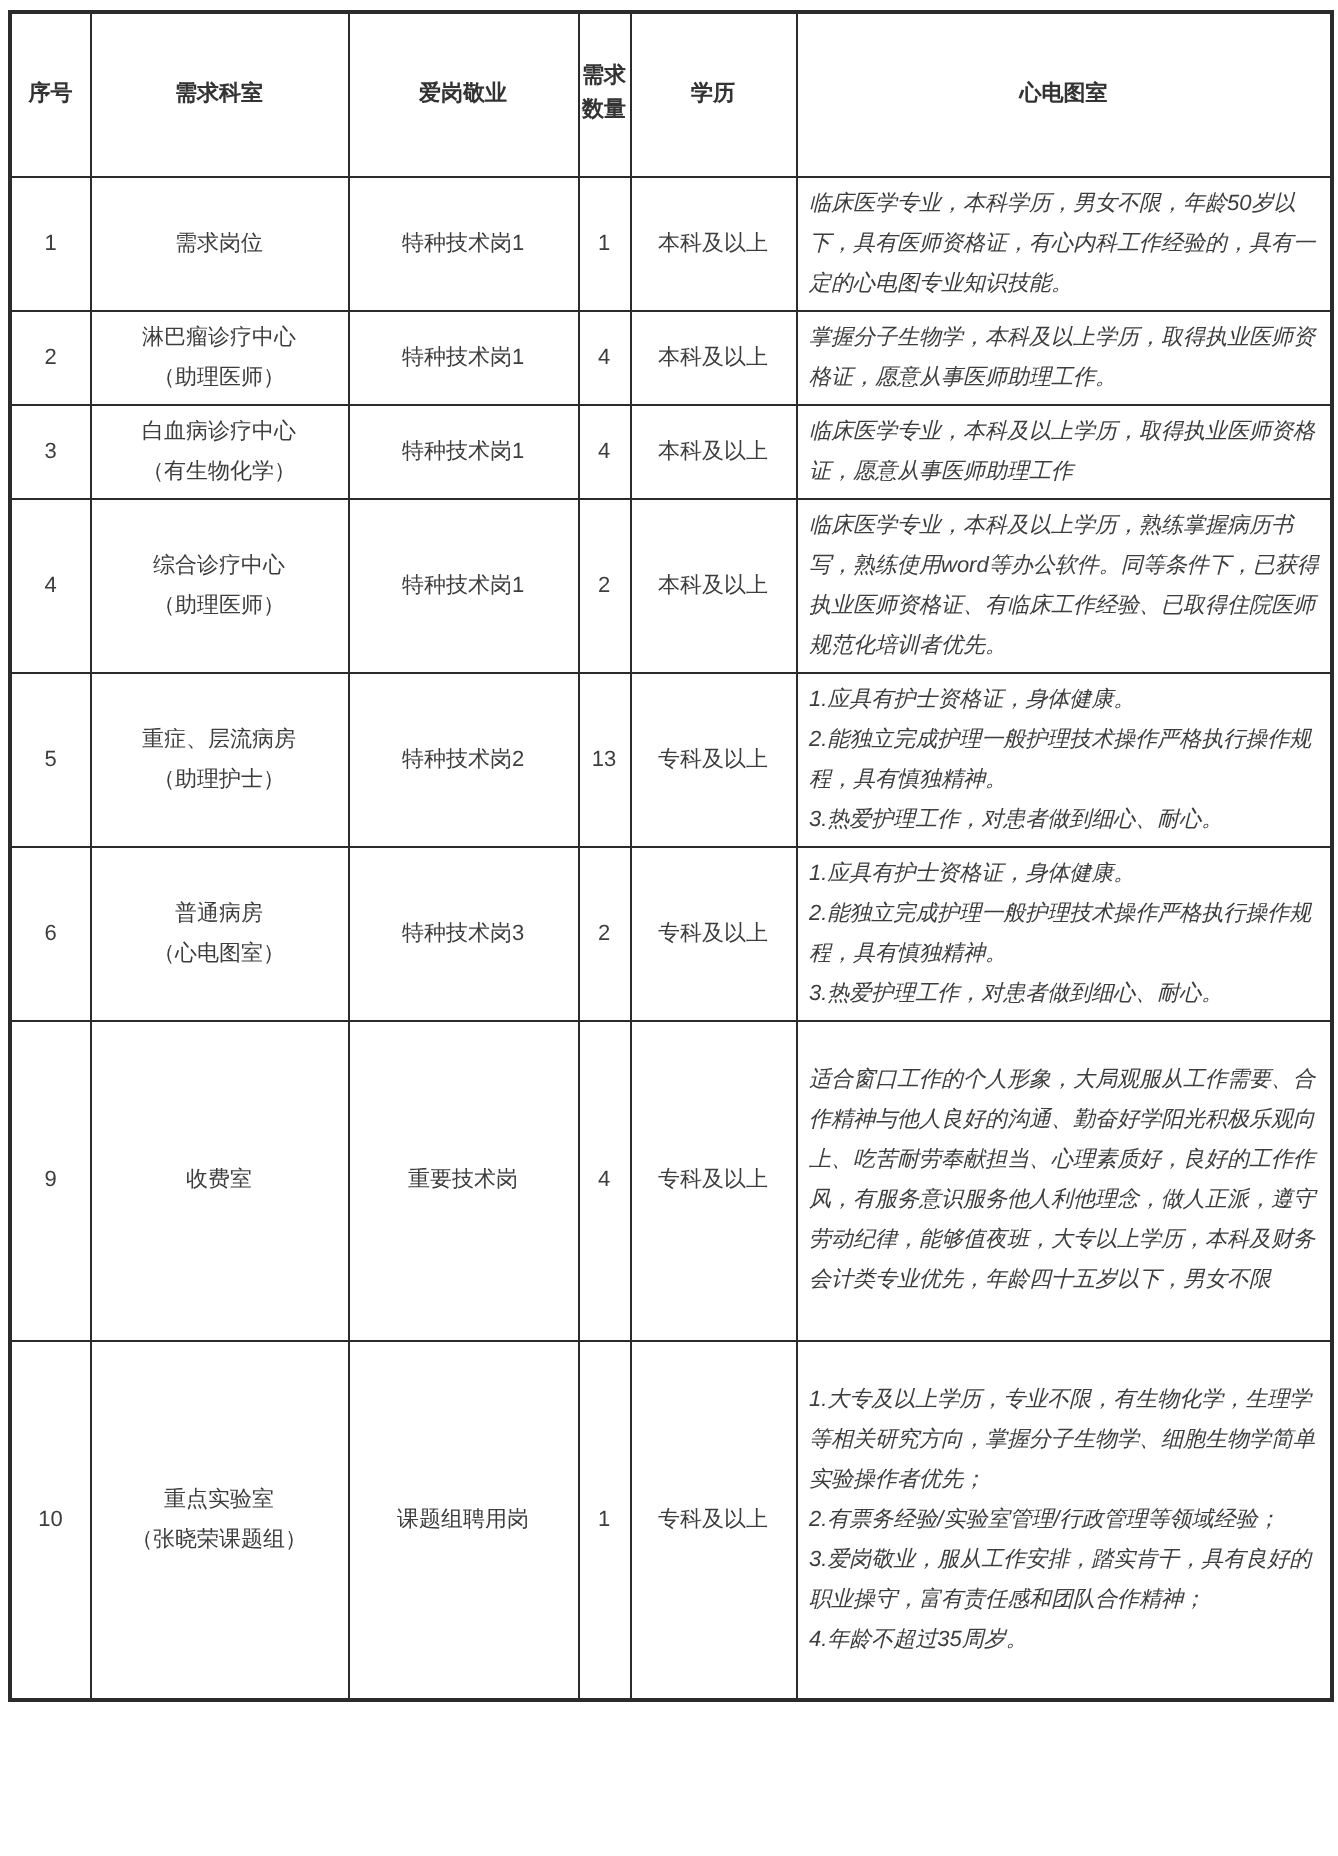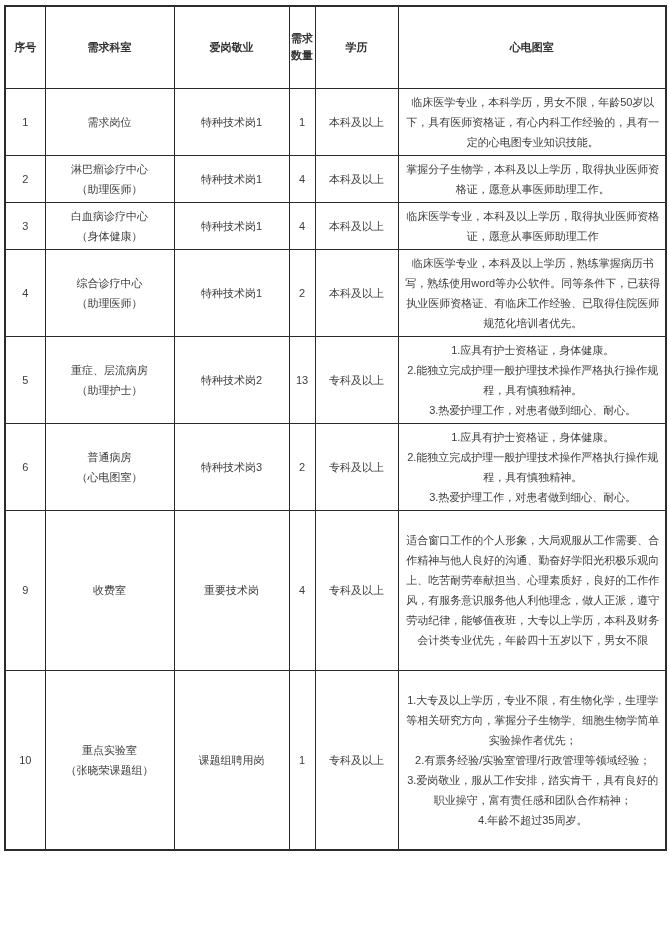--- a/index.html
+++ b/index.html
@@ -49,23 +49,24 @@
     padding: 2px 0;
     word-break: break-all;
     line-height: 17px;
   }
   td.c {
     text-align: center;
     padding: 2px;
     white-space: pre-line;
   }
   td.req {
-    text-align: center;
+    text-align: left;
     padding: 3px 4px 3px 6px;
     white-space: pre-line;
+    font-style: italic;
   }
   tr.h-row  { height: 82px; }
   tr.row-0  { height: 54px; }
   tr.row-1  { height: 44px; }
   tr.row-2  { height: 38px; }
   tr.row-3  { height: 85px; }
   tr.row-4  { height: 78px; }
   tr.row-5  { height: 74px; }
   tr.row-6  { height: 160px; }
   tr.row-7  { height: 180px; }
@@ -107,21 +108,21 @@
         <td class="c">淋巴瘤诊疗中心
 （助理医师）</td>
         <td class="c">特种技术岗1</td>
         <td class="c">4</td>
         <td class="c">本科及以上</td>
         <td class="req">掌握分子生物学，本科及以上学历，取得执业医师资格证，愿意从事医师助理工作。</td>
       </tr>
       <tr class="row-2">
         <td class="c">3</td>
         <td class="c">白血病诊疗中心
-（身体健康）</td>
+（有生物化学）</td>
         <td class="c">特种技术岗1</td>
         <td class="c">4</td>
         <td class="c">本科及以上</td>
         <td class="req">临床医学专业，本科及以上学历，取得执业医师资格证，愿意从事医师助理工作</td>
       </tr>
       <tr class="row-3">
         <td class="c">4</td>
         <td class="c">综合诊疗中心
 （助理医师）</td>
         <td class="c">特种技术岗1</td>

